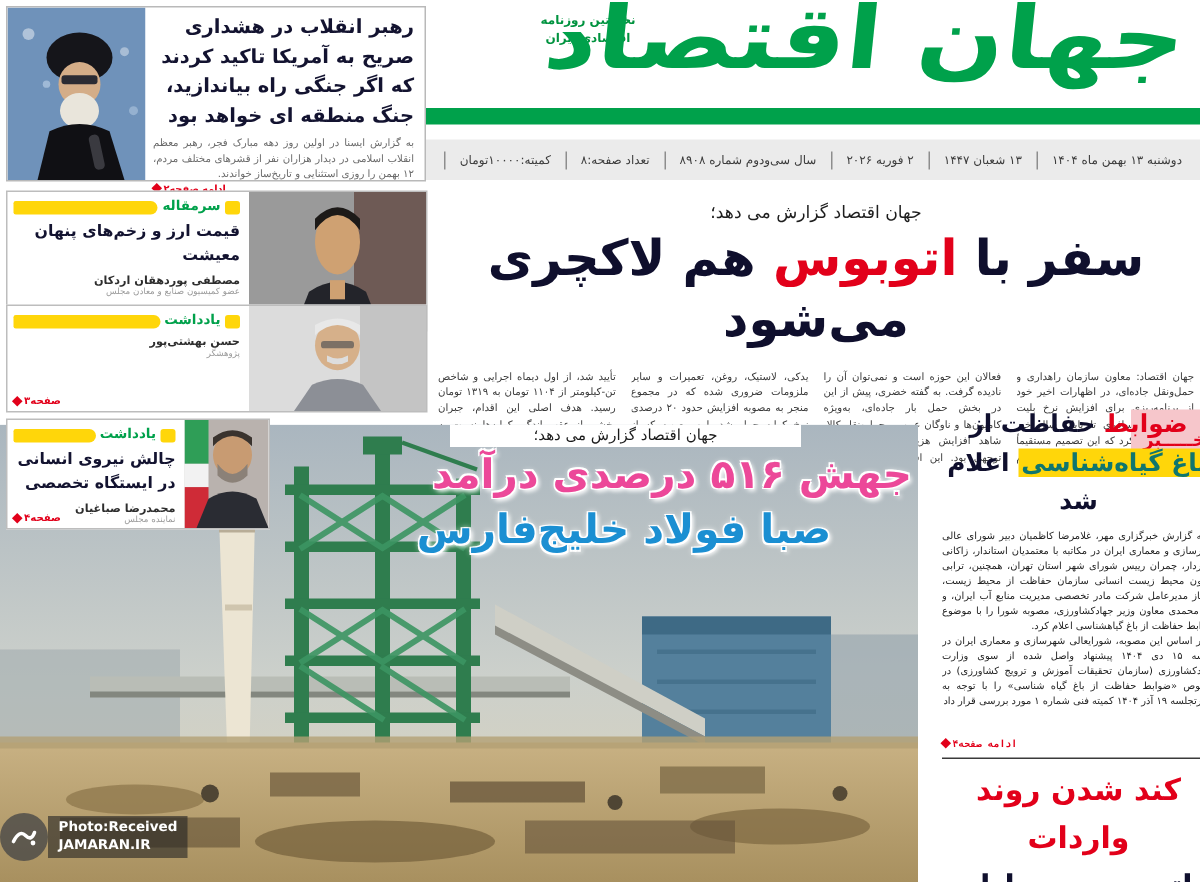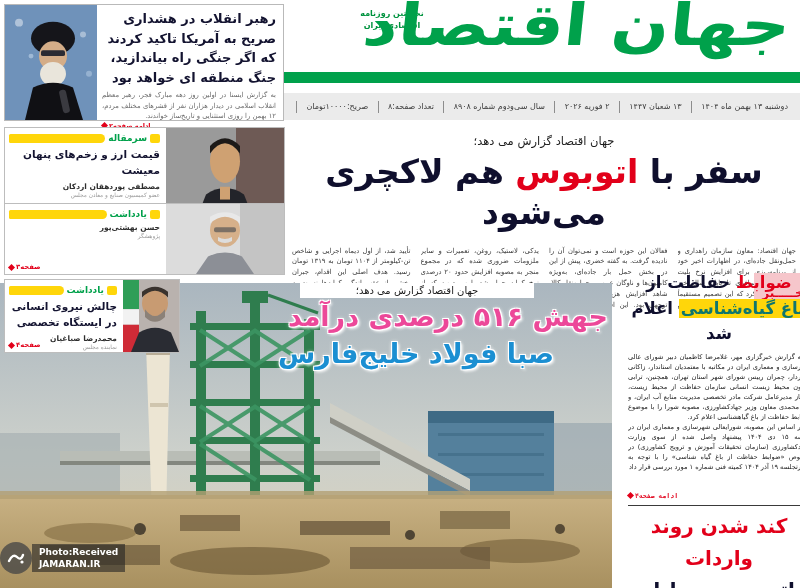--- a/index.html
+++ b/index.html
@@ -111,21 +111,21 @@
     <span class="datebar-item">دوشنبه ۱۳ بهمن ماه ۱۴۰۴</span>
     <span class="datebar-sep"></span>
     <span class="datebar-item">۱۳ شعبان ۱۴۴۷</span>
     <span class="datebar-sep"></span>
     <span class="datebar-item">۲ فوریه ۲۰۲۶</span>
     <span class="datebar-sep"></span>
     <span class="datebar-item">سال سی‌ودوم شماره ۸۹۰۸</span>
     <span class="datebar-sep"></span>
     <span class="datebar-item">تعداد صفحه:۸</span>
     <span class="datebar-sep"></span>
-    <span class="datebar-item">صریح:۱۰۰۰۰تومان</span>
+    <span class="datebar-item">کمیته:۱۰۰۰۰تومان</span>
     <span class="datebar-sep"></span>
   </div>
 
   <div class="lead-box">
     <div class="lead-photo">
       <svg viewBox="0 0 92 117" preserveAspectRatio="none">
         <rect width="92" height="117" fill="#6f92ba"></rect>
         <circle cx="14" cy="18" r="4" fill="#ffffff" opacity="0.45"></circle>
         <circle cx="78" cy="30" r="3" fill="#ffffff" opacity="0.4"></circle>
         <circle cx="26" cy="52" r="2.5" fill="#cfe0f2" opacity="0.5"></circle>

